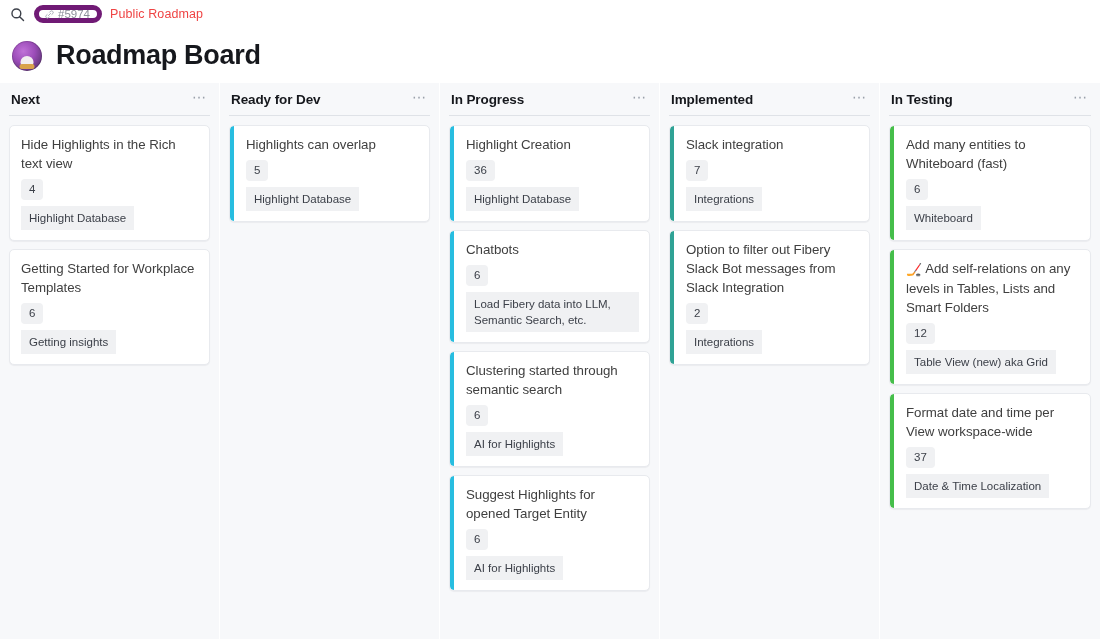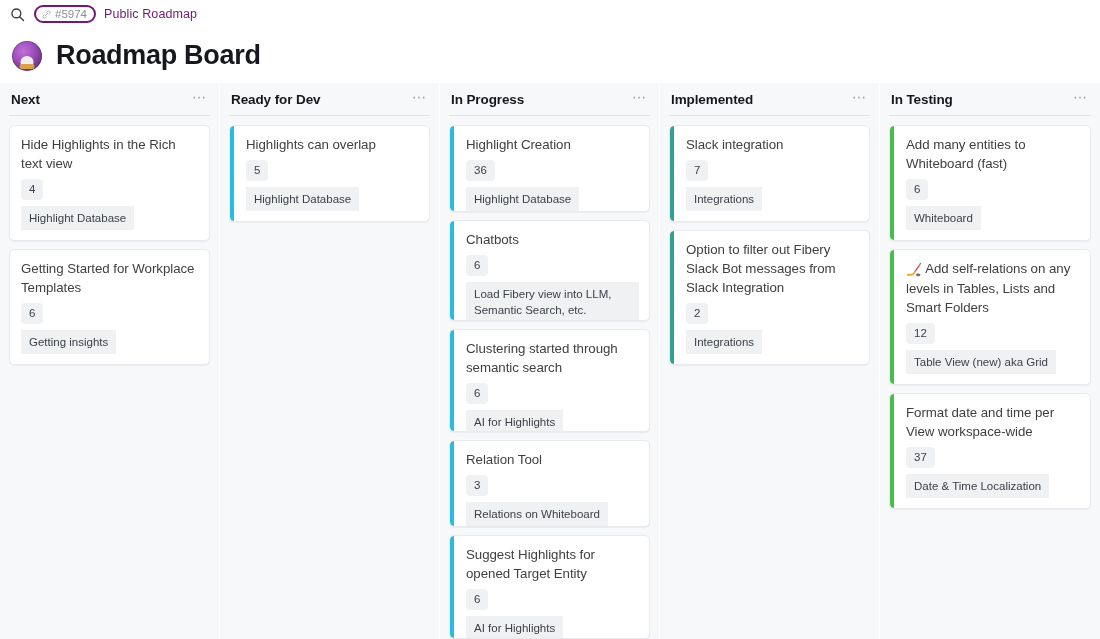--- a/index.html
+++ b/index.html
@@ -33,35 +33,35 @@
     align-items: center;
     justify-content: center;
     color: #3c4049;
     flex: 0 0 auto;
   }
 
   .id-badge {
     display: inline-flex;
     align-items: center;
     gap: 3px;
-    border: 2px solid #701a75;
+    border: 5px solid #701a75;
     border-radius: 11px;
     padding: 1px 7px 1px 5px;
     font-size: 11.5px;
     color: #8a8f99;
     background: #ffffff;
     line-height: 15px;
     height: 18px;
   }
 
   .link-icon { display: flex; align-items: center; color: #a7acb5; }
 
   .breadcrumb-title {
     font-size: 12.5px;
-    color: #701a75;
+    color: #ef4444;
     letter-spacing: 0.1px;
   }
 
   
   .page-head {
     height: 55px;
     display: flex;
     align-items: center;
     gap: 14px;
     padding: 0 0 0 12px;
@@ -300,29 +300,25 @@
         <span class="column-menu">⋯</span>
       </div>
       <div class="column-rule"></div>
       <div class="column-body">
         <div class="card striped">
           <span class="card-stripe" style="background: rgb(39, 189, 224);"></span>
           <div class="card-inner"><div class="card-title"><span>Highlight Creation</span></div><div class="chip-row"><span class="chip chip-num">36</span></div><div class="chip-tag">Highlight Database</div></div>
         </div>
         <div class="card striped">
           <span class="card-stripe" style="background: rgb(39, 189, 224);"></span>
-          <div class="card-inner"><div class="card-title"><span>Chatbots</span></div><div class="chip-row"><span class="chip chip-num">6</span></div><div class="chip-tag">Load Fibery view into LLM, Semantic Search, etc.</div></div>
+          <div class="card-inner"><div class="card-title"><span>Chatbots</span></div><div class="chip-row"><span class="chip chip-num">6</span></div><div class="chip-tag">Load Fibery data into LLM, Semantic Search, etc.</div></div>
         </div>
         <div class="card striped">
           <span class="card-stripe" style="background: rgb(39, 189, 224);"></span>
           <div class="card-inner"><div class="card-title"><span>Clustering started through semantic search</span></div><div class="chip-row"><span class="chip chip-num">6</span></div><div class="chip-tag">AI for Highlights</div></div>
-        </div>
-        <div class="card striped">
-          <span class="card-stripe" style="background: rgb(39, 189, 224);"></span>
-          <div class="card-inner"><div class="card-title"><span>Relation Tool</span></div><div class="chip-row"><span class="chip chip-num">3</span></div><div class="chip-tag">Relations on Whiteboard</div></div>
         </div>
         <div class="card striped">
           <span class="card-stripe" style="background: rgb(39, 189, 224);"></span>
           <div class="card-inner"><div class="card-title"><span>Suggest Highlights for opened Target Entity</span></div><div class="chip-row"><span class="chip chip-num">6</span></div><div class="chip-tag">AI for Highlights</div></div>
         </div>
       </div>
     </div>
     <div class="column">
       <div class="column-header">
         <span class="column-title">Implemented</span>

